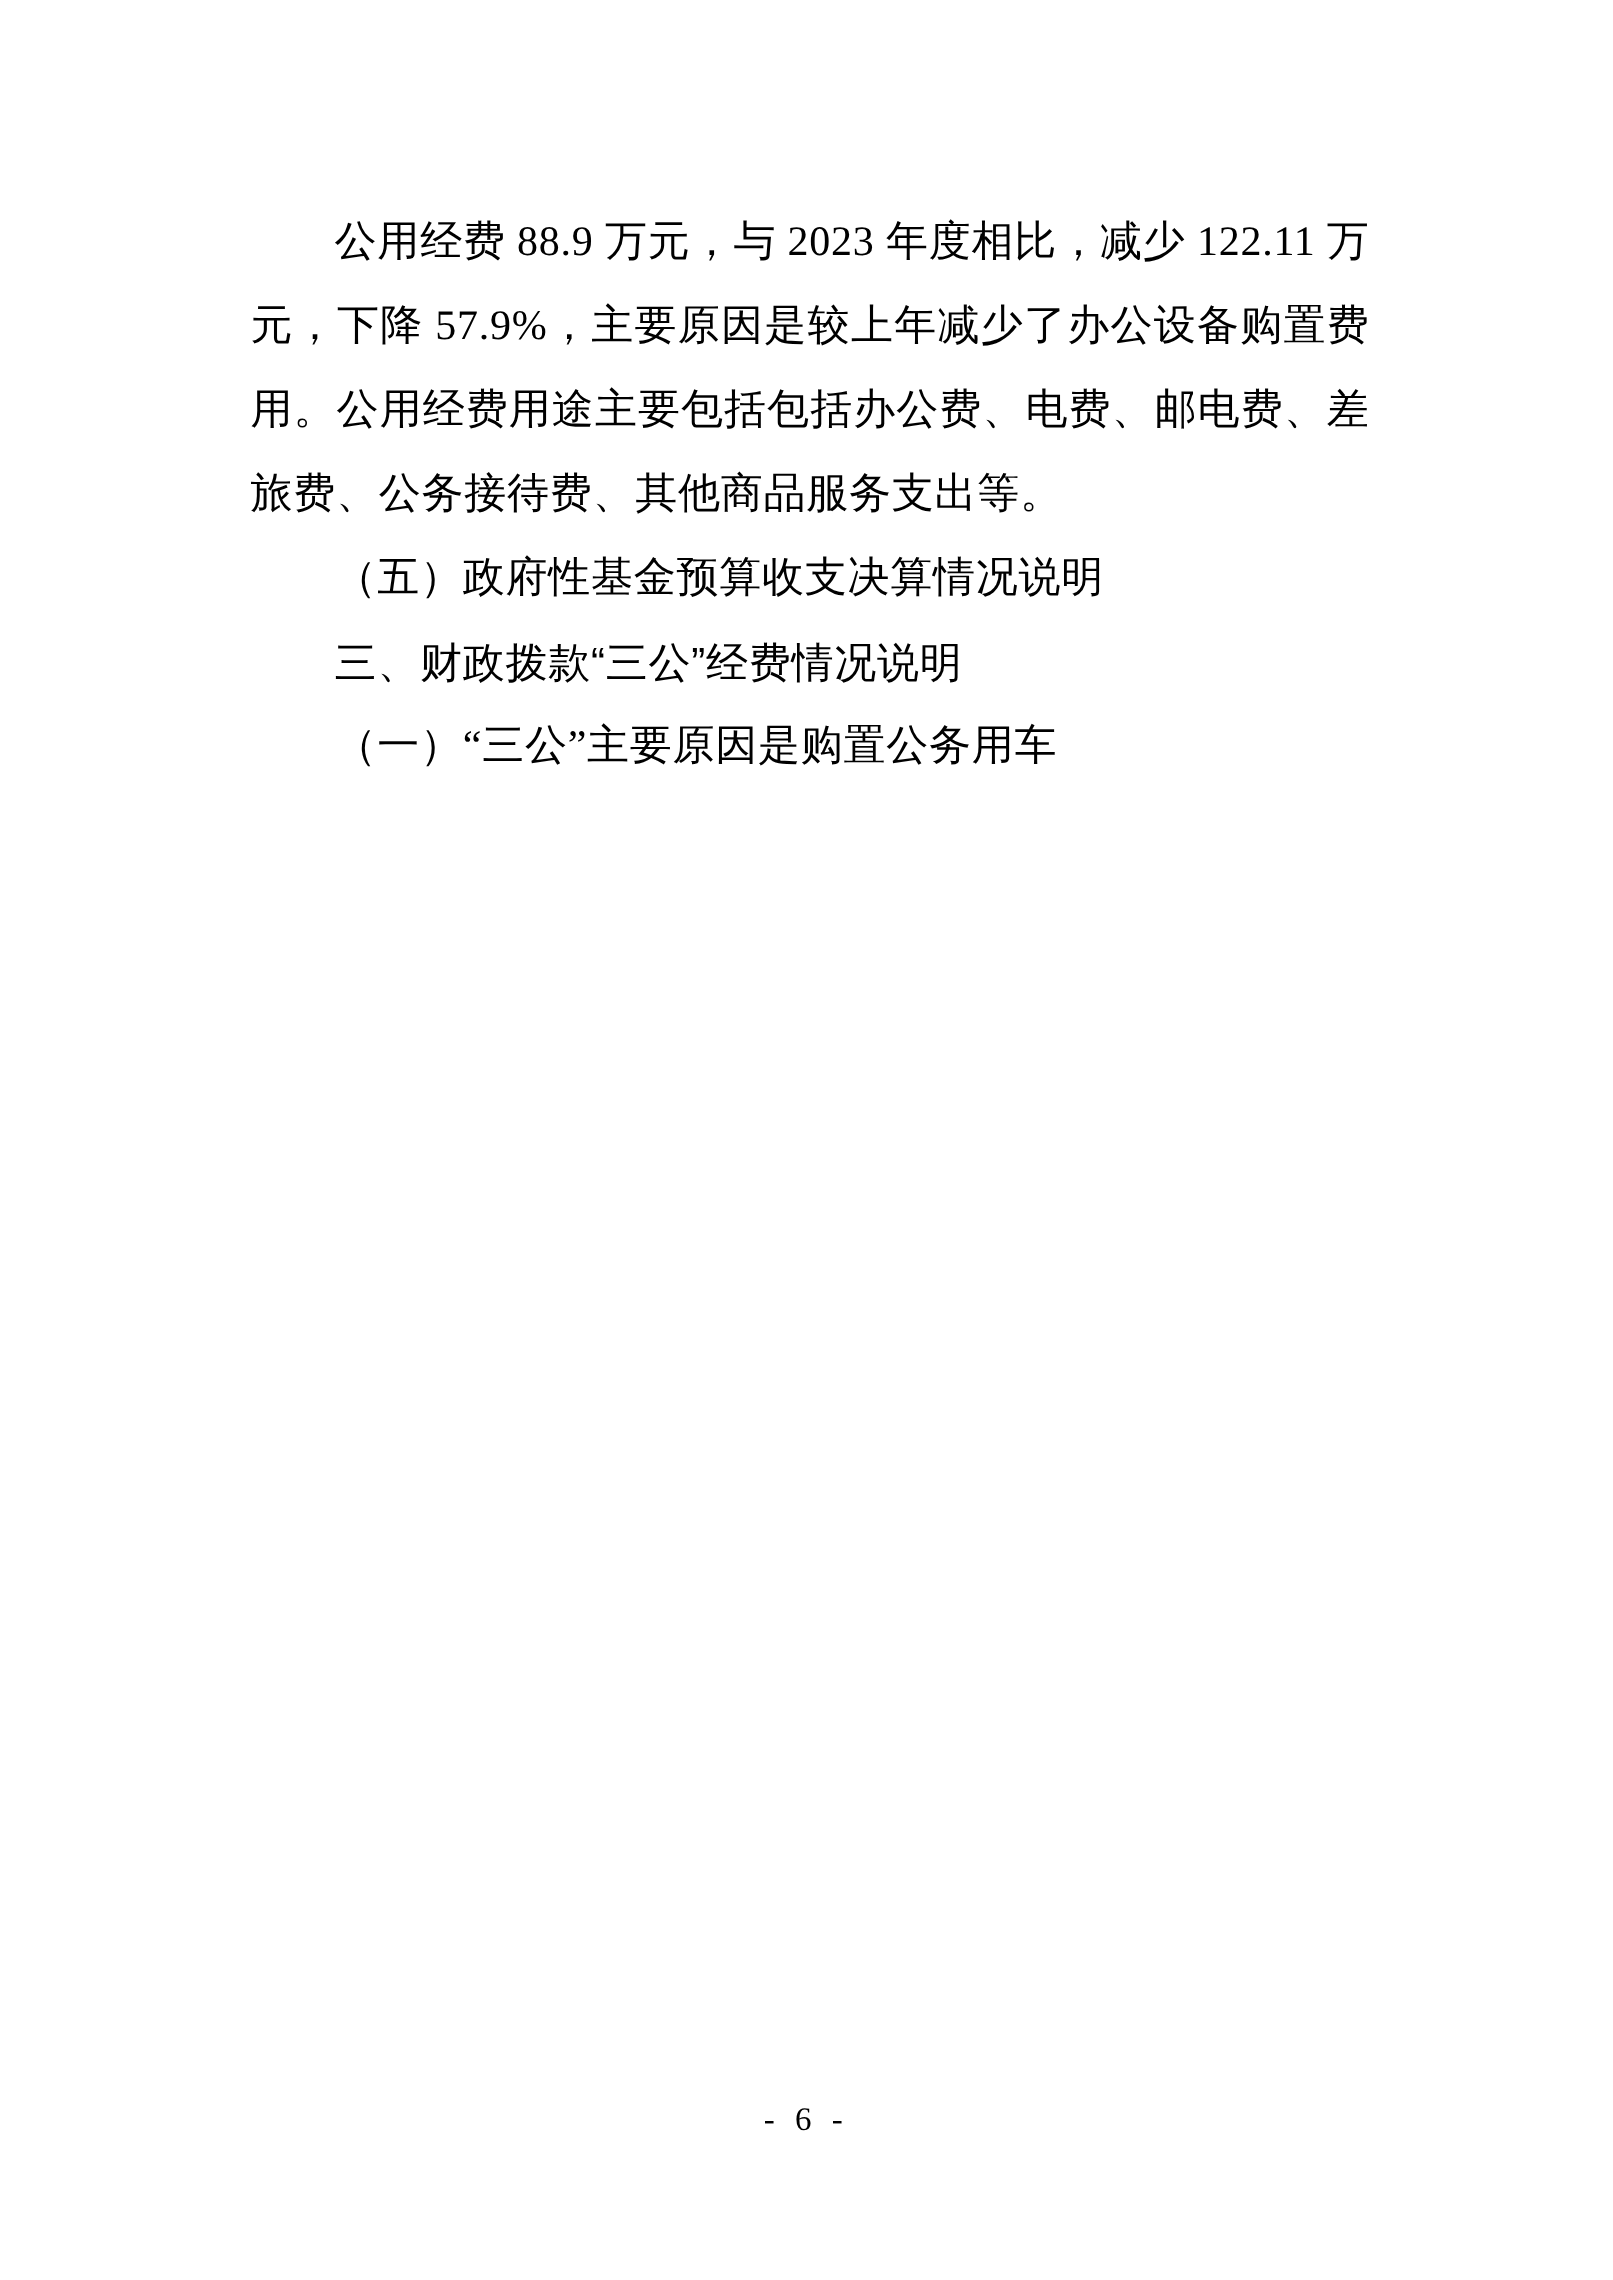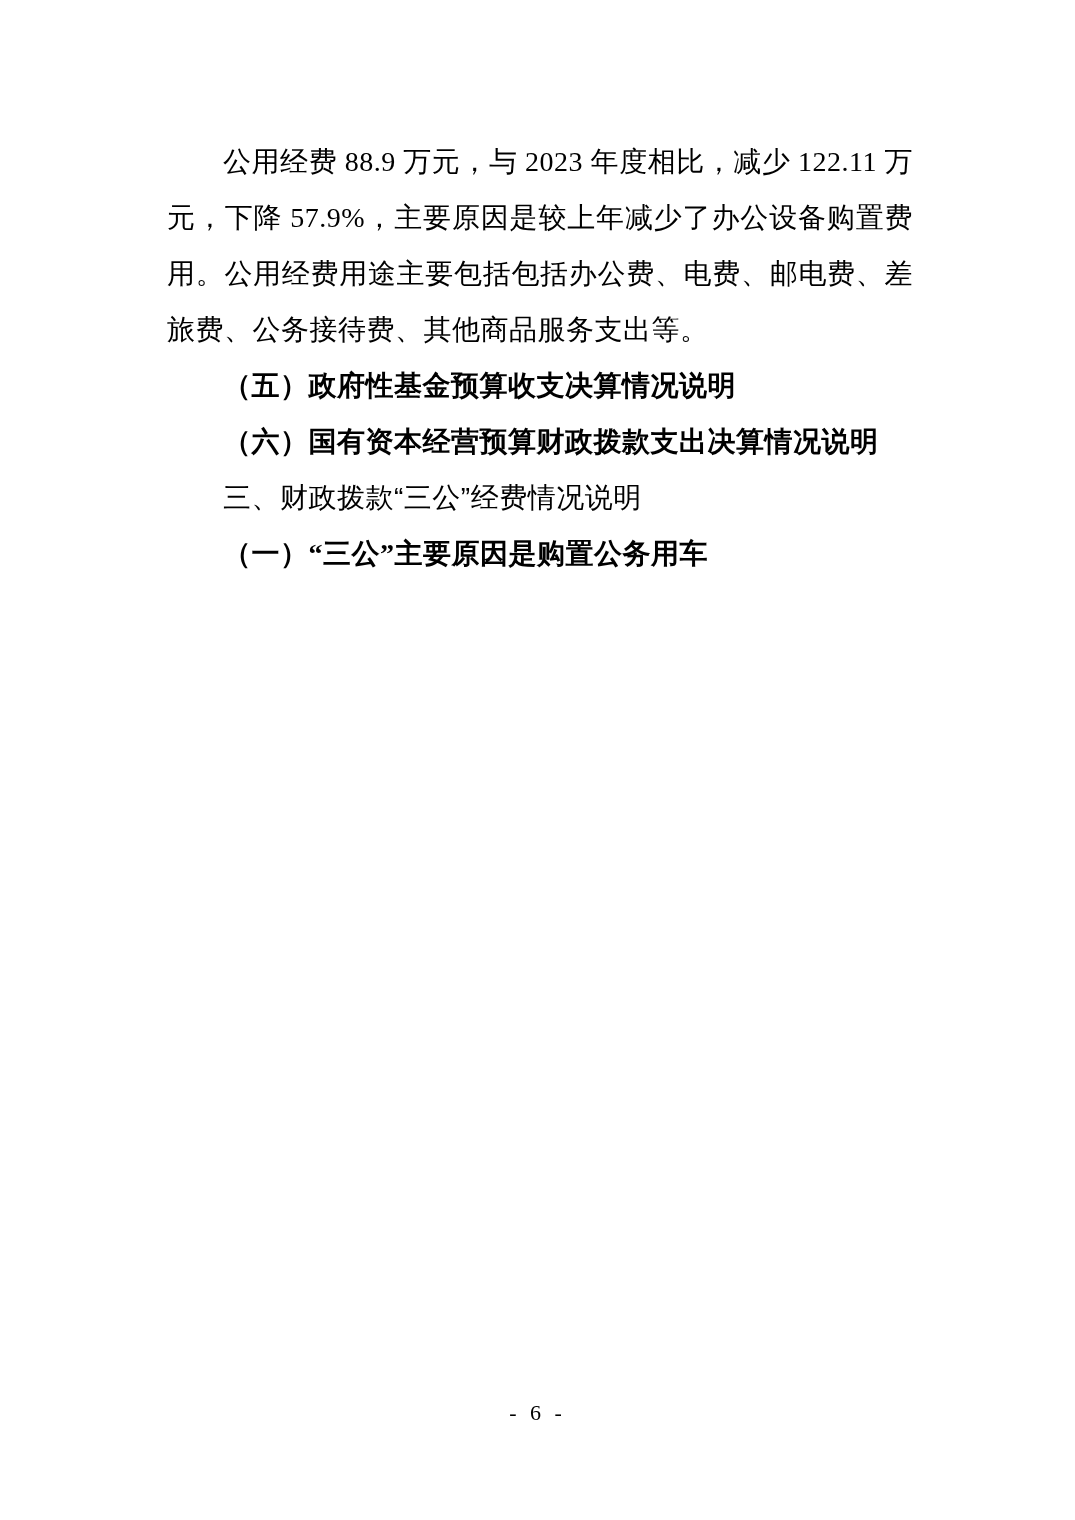--- a/index.html
+++ b/index.html
@@ -38,21 +38,21 @@
 
   
   .para {
     font-family: "Liberation Serif", "DejaVu Serif", serif;
     font-weight: 400;
   }
 
   
   .h-kai {
     font-family: "Liberation Serif", "DejaVu Serif", serif;
-    font-weight: 700;
+    font-weight: 400;
   }
 
   
   .h-hei {
     font-family: "Liberation Sans", "DejaVu Sans", sans-serif;
     font-weight: 400;
   }
 
   .footer {
     position: absolute;
@@ -67,18 +67,17 @@
     letter-spacing: 4px;
   }
 </style>
 </head>
 <body>
 
 <div class="page">
   <div class="doc">
       <p class="para">公用经费 88.9 万元，与 2023 年度相比，减少 122.11 万元，下降 57.9%，主要原因是较上年减少了办公设备购置费用。公用经费用途主要包括包括办公费、电费、邮电费、差旅费、公务接待费、其他商品服务支出等。</p>
       <p class="h-kai">（五）政府性基金预算收支决算情况说明</p>
-      <p class="h-kai">（六）国有资本经营预算财政拨款支出决算情况说明</p>
       <p class="h-hei">三、财政拨款“三公”经费情况说明</p>
       <p class="h-kai">（一）“三公”主要原因是购置公务用车</p>
     </div>
   <div class="footer">- 6 -</div>
 </div>
 
 </body></html>

